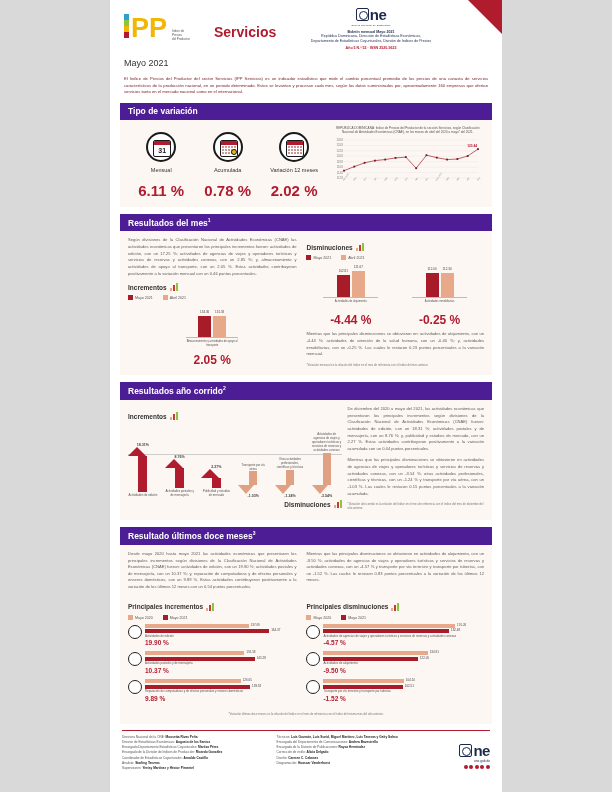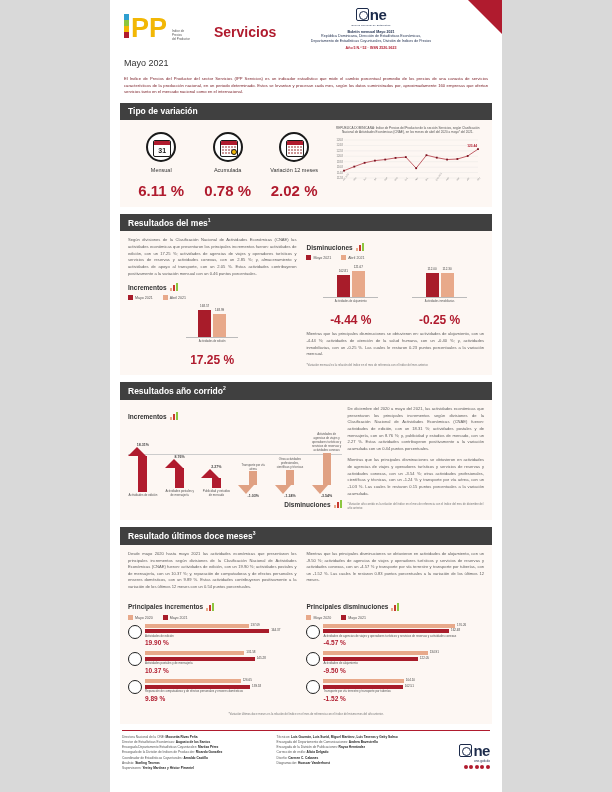--- a/index.html
+++ b/index.html
@@ -46,21 +46,21 @@
 
   .mes { padding: 0 14px; font-size: 9px; color: #333; margin-top: 2px; }
   .intro {
     padding: 8px 14px 0 14px; font-size: 4.2px; color:#7a2028;
     line-height: 1.55; text-align: justify;
   }
 
   
   .secbar {
     margin: 7px 10px 0 10px;
-    background: #404040; color:#fff;
+    background: #4c1d95; color:#fff;
     font-size: 8.5px; font-weight: bold;
     padding: 3px 8px 4px 8px;
     position: relative;
   }
   .secbar sup { font-size: 5px; }
   .secbar::after{
     content:""; position:absolute; right:-0px; top:0; bottom:0; width:0; height:0;
   }
   .panel { margin: 0 10px; background: #fdf7f3; padding: 6px 8px 8px 8px; }
 
@@ -323,29 +323,29 @@
               <i style="height:8px;background:#8cc63f"></i>
             </span>
         </div>
         <div class="legend">
           <span><span class="sw" style="background:#a81c2a"></span><span>Mayo 2021</span></span>
           <span><span class="sw" style="background:#e8a98a"></span><span>Abril 2021</span></span>
         </div>
         <div class="bargroup" id="inc-bars">
             <div class="bgitem">
       <div class="bpair">
-        <div class="bar" style="height:26.8px;background:#a81c2a">
-                  <b>168.57</b>
-                </div>
-        <div class="bar" style="height:23.7px;background:#e8a98a">
-                  <b>148.99</b>
-                </div>
-      </div>
-      <div class="bcat">Actividades de edición</div>
-      <div class="bigpct">17.25 %</div>
+        <div class="bar" style="height:21.3px;background:#a81c2a">
+                  <b>134.36</b>
+                </div>
+        <div class="bar" style="height:20.9px;background:#e8a98a">
+                  <b>131.58</b>
+                </div>
+      </div>
+      <div class="bcat">Almacenamiento y actividades de apoyo al transporte</div>
+      <div class="bigpct">2.05 %</div>
     </div>
           </div>
       </div>
 
       <div class="c-right">
         <div class="subhead">
           <span>Disminuciones</span>
           <span class="mini-bars">
               <i style="height:3px;background:#e8a98a"></i>
               <i style="height:6px;background:#c8392f"></i>

